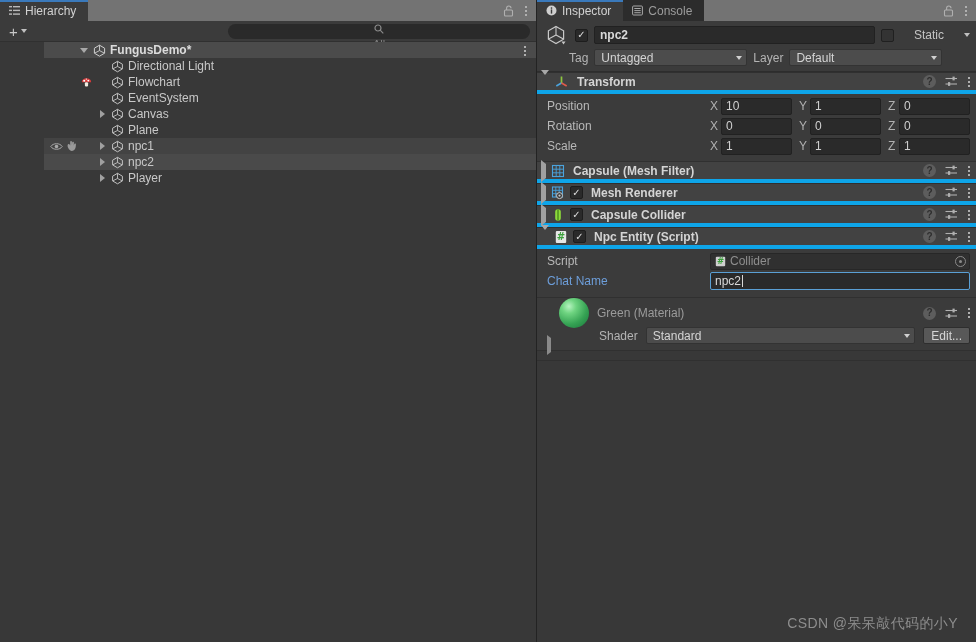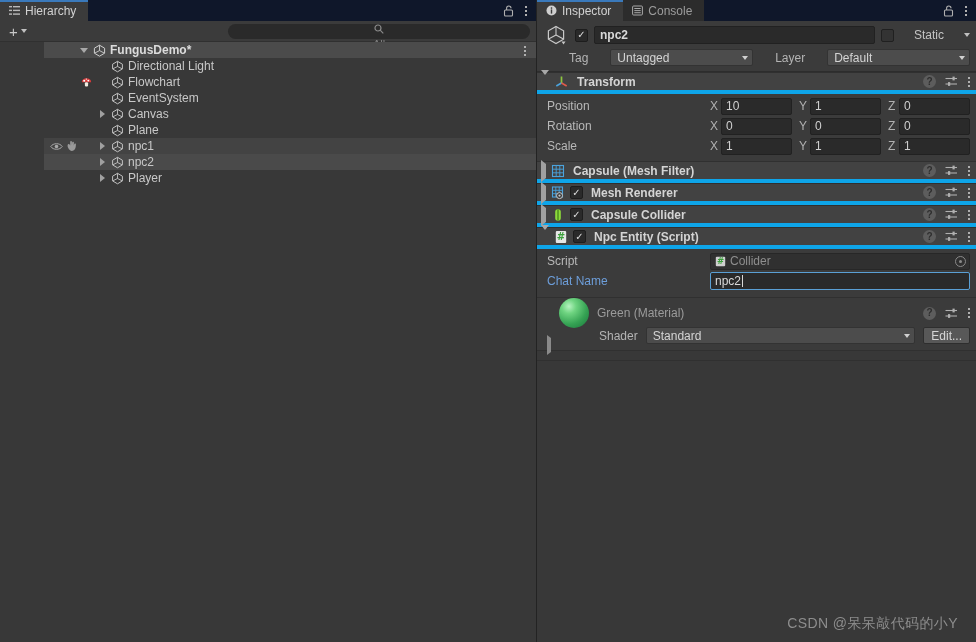--- a/index.html
+++ b/index.html
@@ -8,21 +8,21 @@
     background: #383838;
     font-family: "Liberation Sans", sans-serif;
     font-size: 12px;
     color: #c4c4c4;
     overflow: hidden;
   }
   .app { position: relative; width: 976px; height: 642px; display: flex; }
 
   
   .tabbar {
-    height: 21px; background: #0f172a;
+    height: 21px; background: #737373;
     display: flex; align-items: stretch; position: relative;
   }
   .tab {
     display: flex; align-items: center; gap: 5px;
     padding: 0 12px 0 9px; font-size: 12px; color: #9c9c9c;
     position: relative; background: #2c2c2c;
   }
   .tab.active { background: #3b3b3b; color: #d2d2d2; }
   .tab.active::before {
     content: ""; position: absolute; left: 0; right: 0; top: 0;
@@ -109,21 +109,21 @@
     display: flex; align-items: center; justify-content: center;
     font-size: 10px; color: #dcdcdc; line-height: 1;
   }
   .name-field {
     flex: 1; height: 18px; background: #2a2a2a; border: 1px solid #212121;
     border-radius: 2px; display: flex; align-items: center; padding: 0 5px;
     color: #d8d8d8; font-size: 12px; font-weight: bold;
   }
   .static-grp { display: flex; align-items: center; gap: 20px; flex: none; }
   .static-cb { width: 13px; height: 13px; background: #333; border: 1px solid #202020; border-radius: 2px; }
-  .go-line2 { display: flex; align-items: center; gap: 22px; margin-top: 4px; padding-left: 26px; text-align: right; }
+  .go-line2 { display: flex; align-items: center; gap: 6px; margin-top: 4px; padding-left: 26px; text-align: right; }
   .fld-label { color: #b4b4b4; font-size: 12px; }
   .dd {
     height: 17px; background: #4c4c4c; border: 1px solid #333;
     border-radius: 2px; display: flex; align-items: center;
     padding: 0 4px 0 6px; color: #d4d4d4; font-size: 12px;
   }
   .dd .caret-dn { margin-left: auto; border-top-color: #d0d0d0; }
 
   
   .comp-head {

